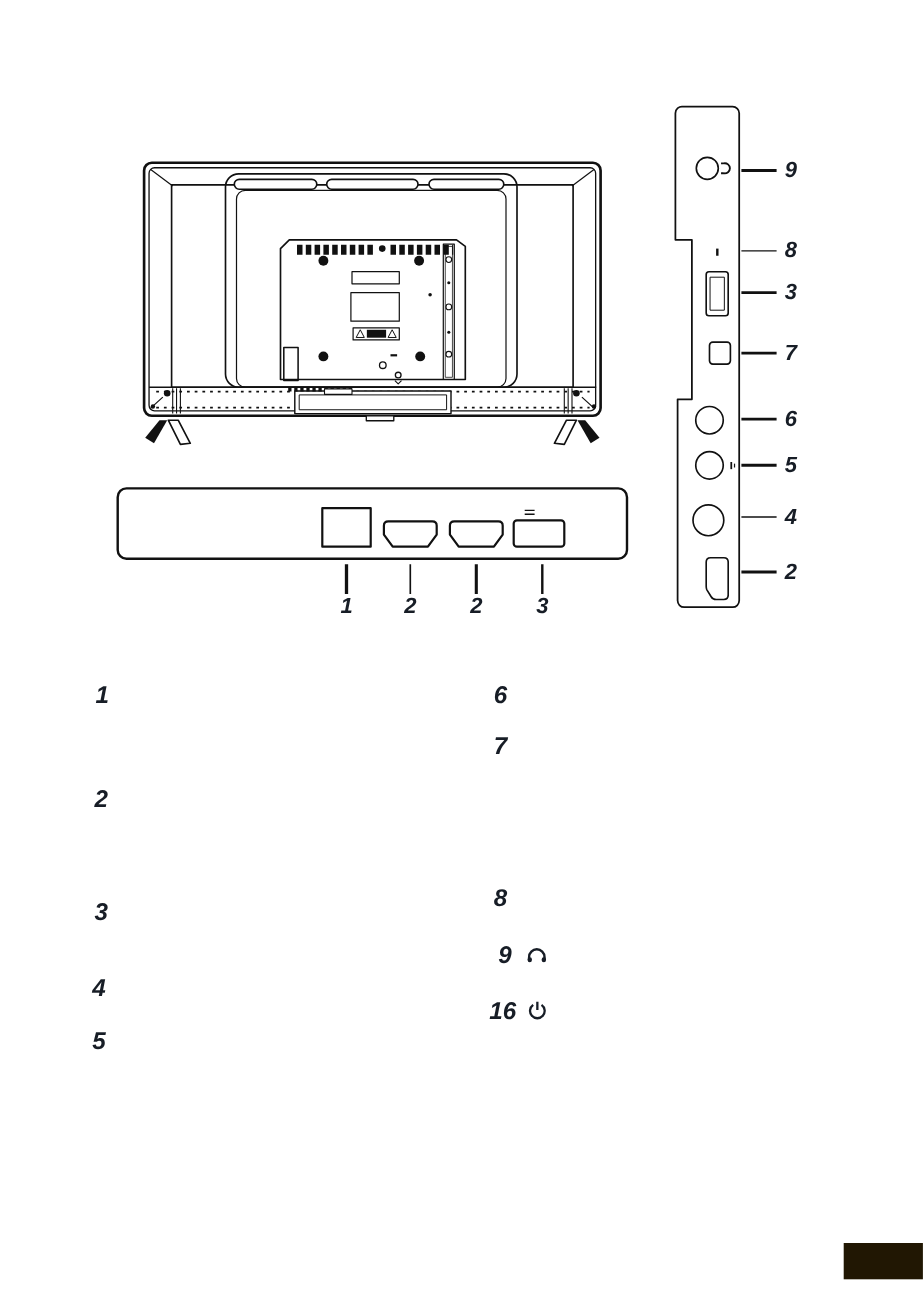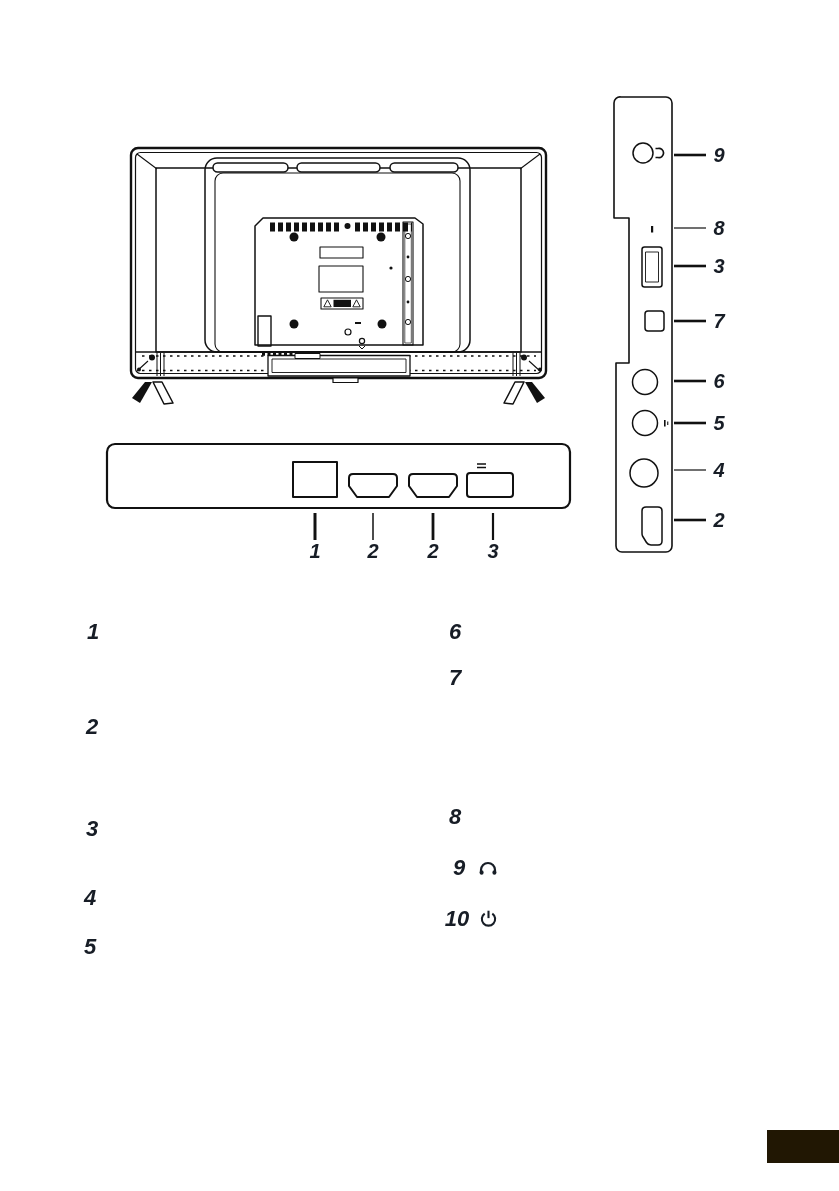--- a/index.html
+++ b/index.html
@@ -172,21 +172,21 @@
   <span class="num legend-num" style="left:93px;top:632px">1</span>
   <span class="num legend-num" style="left:92px;top:727px">2</span>
   <span class="num legend-num" style="left:92px;top:829px">3</span>
   <span class="num legend-num" style="left:90px;top:898px">4</span>
   <span class="num legend-num" style="left:90px;top:947px">5</span>
 
   <span class="num legend-num" style="left:455px;top:632px">6</span>
   <span class="num legend-num" style="left:455px;top:678px">7</span>
   <span class="num legend-num" style="left:455px;top:817px">8</span>
   <span class="num legend-num" style="left:459px;top:868px">9</span>
-  <span class="num legend-num" style="left:457px;top:919px">10</span>
+  <span class="num legend-num" style="left:457px;top:919px">16</span>
 
   <svg class="icon" style="left:478px;top:858px" width="20" height="20" viewBox="0 0 20 20" fill="none" stroke="#171d26">
     <path d="M3,15 v-3 a7,7 0 0 1 14,0 v3" stroke-width="2.2"></path>
     <rect x="1.6" y="12.2" width="4" height="4.6" rx="2" fill="#171d26" stroke="none"></rect>
     <rect x="14.4" y="12.2" width="4" height="4.6" rx="2" fill="#171d26" stroke="none"></rect>
   </svg>
 
   <svg class="icon" style="left:478.5px;top:909px" width="19" height="19" viewBox="0 0 20 20" fill="none" stroke="#171d26">
     <path d="M6,4.8 a7,7 0 1 0 8,0" stroke-width="2.2"></path>
     <path d="M10,1.8 V9.6" stroke-width="2.2"></path>

